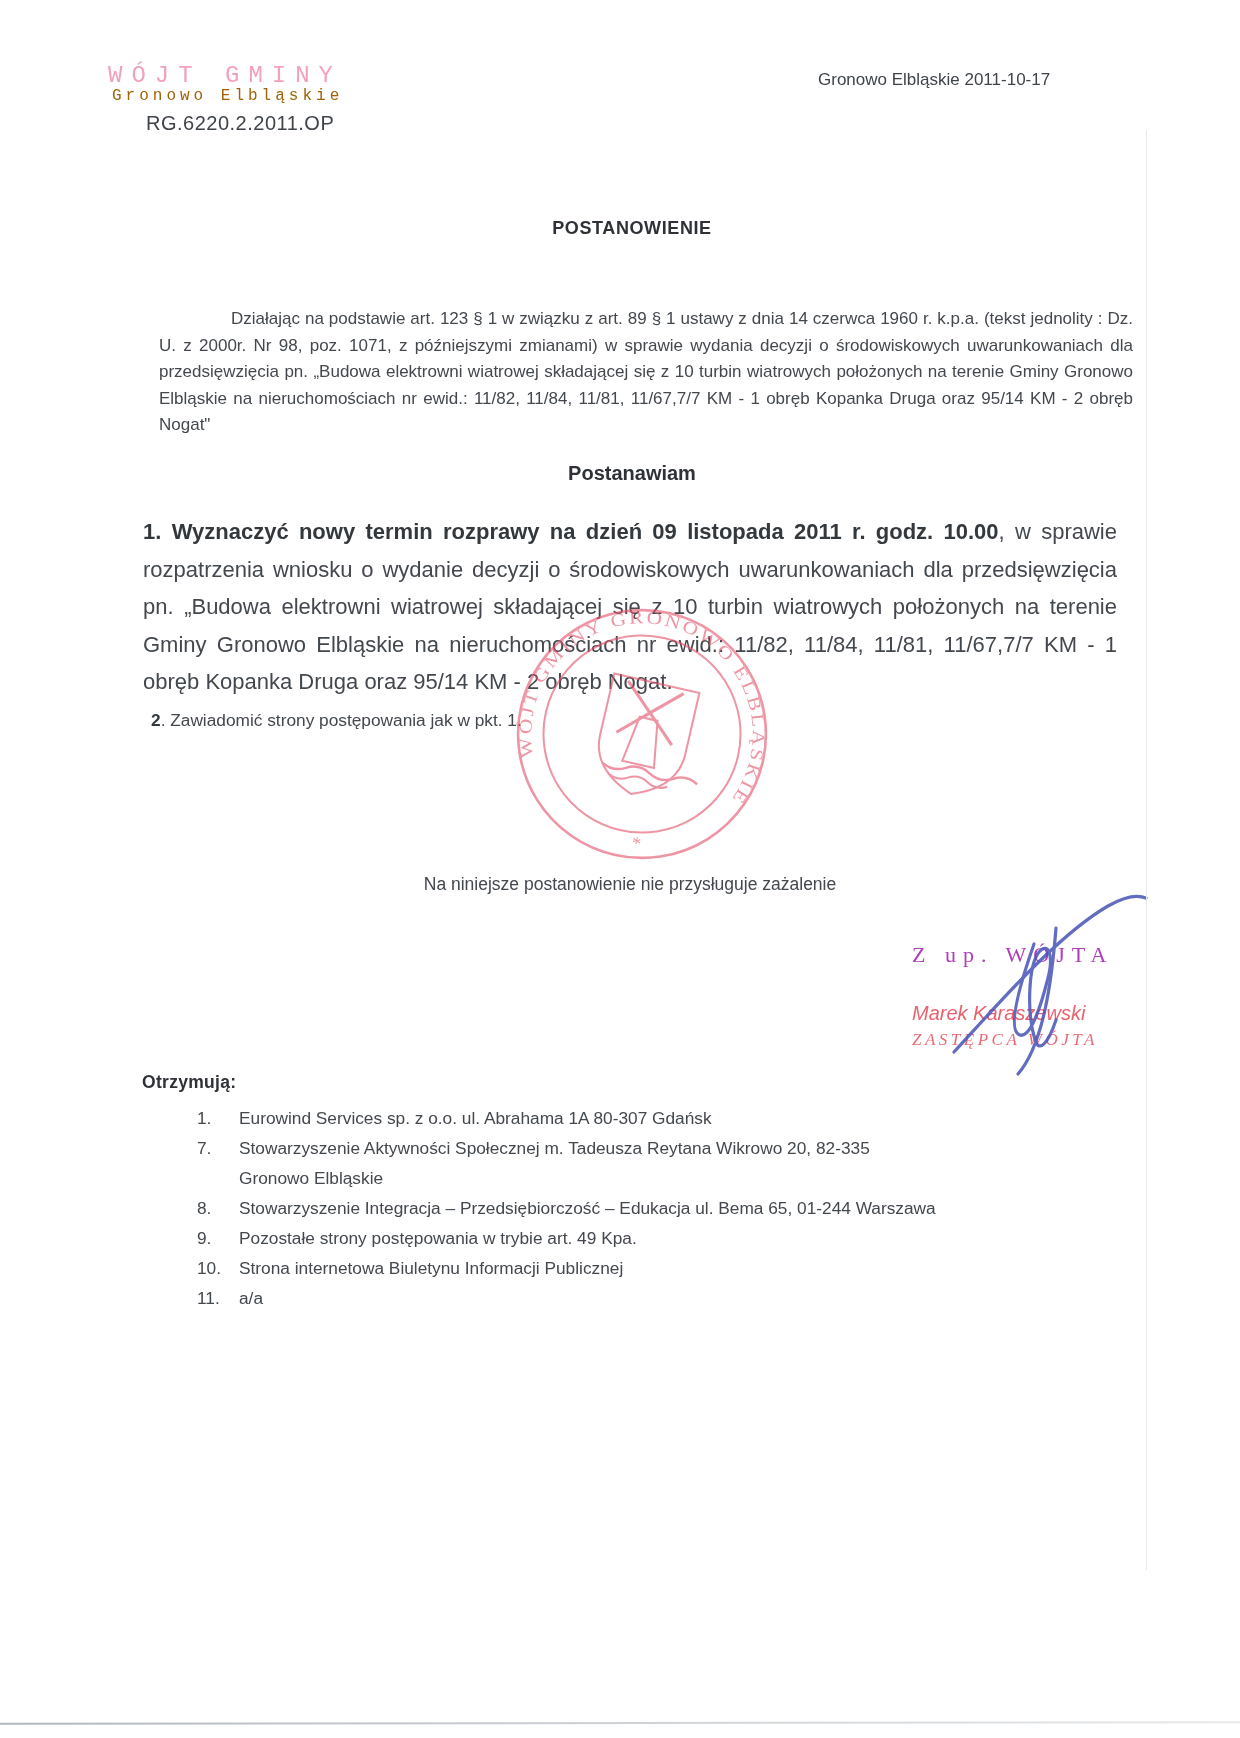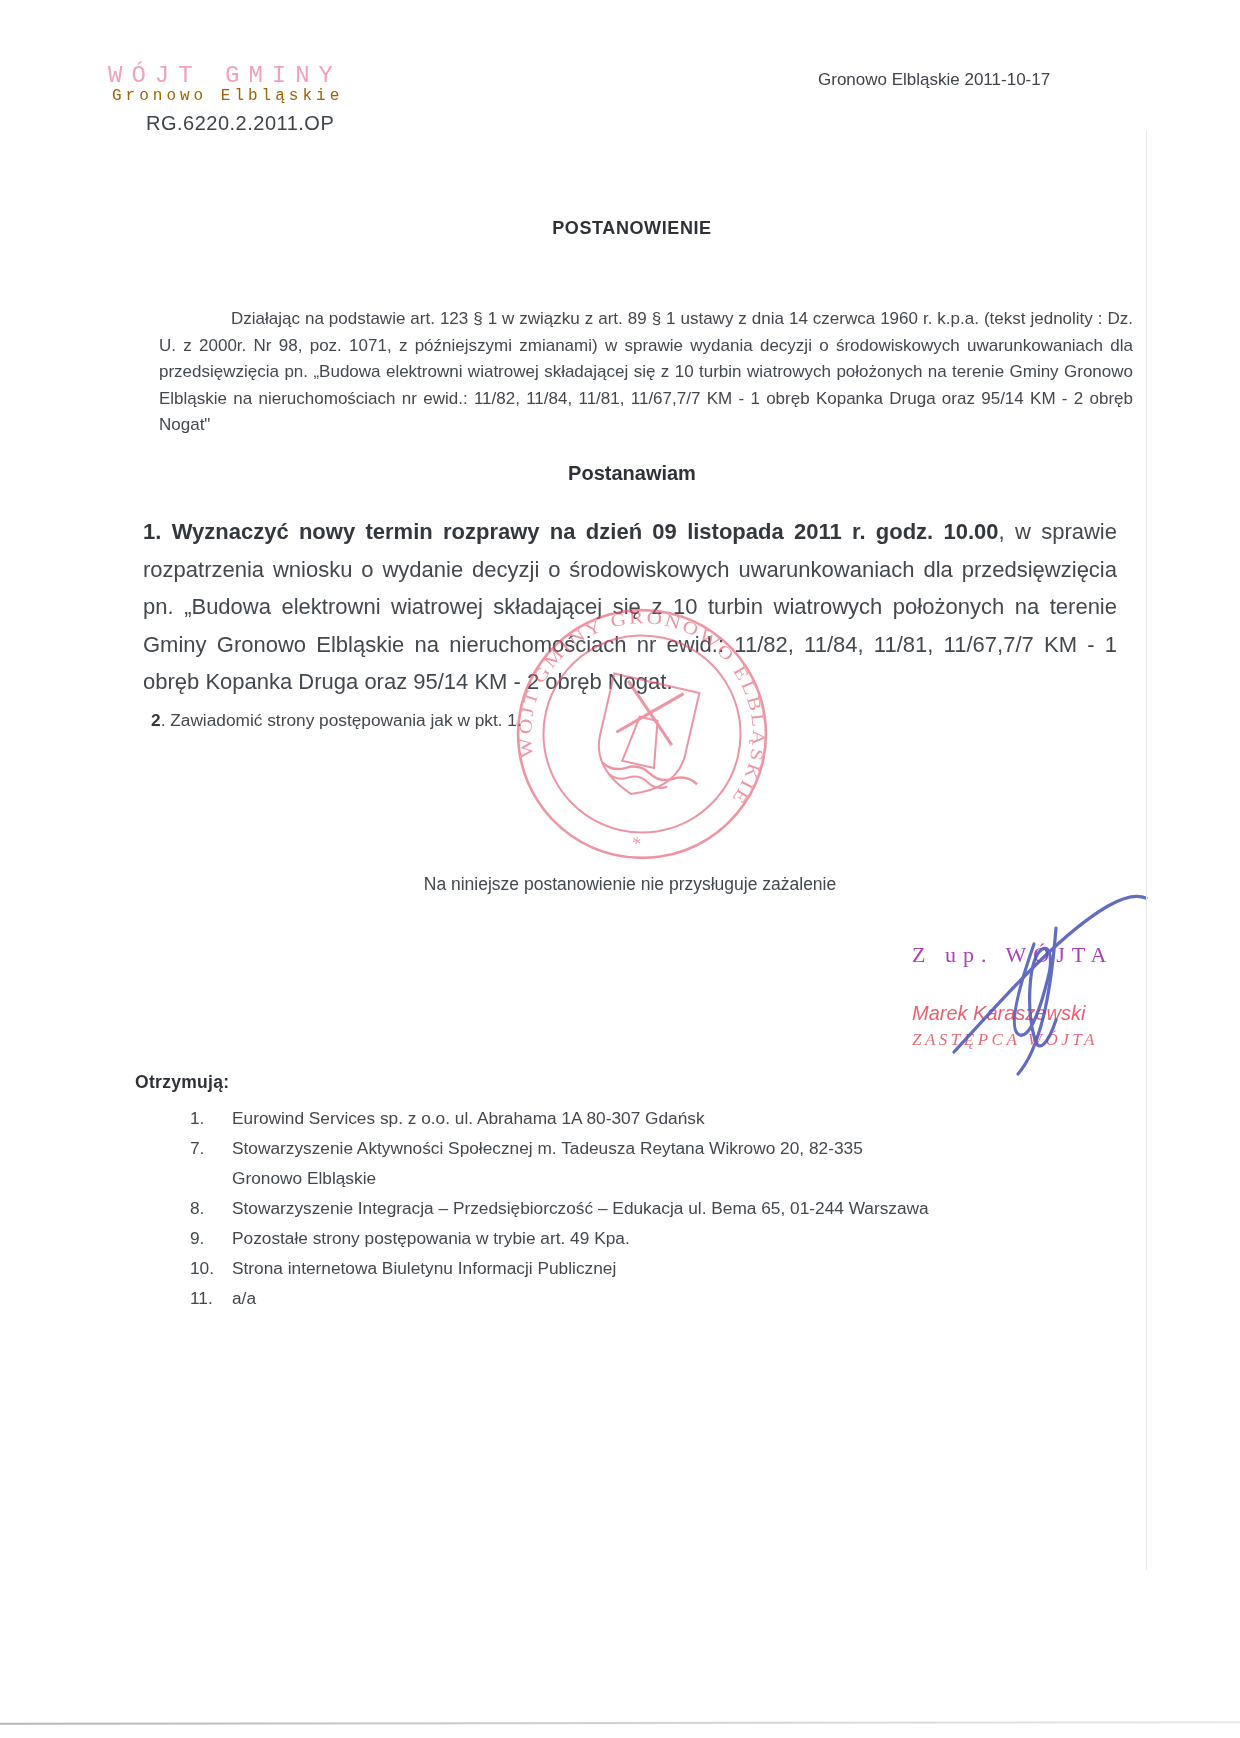--- a/index.html
+++ b/index.html
@@ -39,21 +39,21 @@
     opacity:.62;transform:rotate(13deg);}
   
   .sig-auth{position:absolute;left:912px;top:942px;font-family:"Liberation Serif",serif;
     font-size:22px;letter-spacing:7px;color:#a21caf;opacity:.85;}
   .sig-name{position:absolute;left:912px;top:1002px;font-family:Liberation Sans, sans-serif;
     font-style:italic;font-size:20px;color:#e8505f;opacity:.9;}
   .sig-title{position:absolute;left:912px;top:1030px;font-family:"Liberation Serif",serif;
     font-size:17px;letter-spacing:3.5px;color:#e8505f;opacity:.85;font-style:italic;}
   .handwritten{position:absolute;left:938px;top:892px;width:215px;height:185px;}
   
-  .recipients{position:absolute;left:135px;top:1072px;width:860px;}
+  .recipients{position:absolute;left:142px;top:1072px;width:860px;}
   .recipients .heading{font-size:17.5px;font-weight:bold;color:#2e3237;letter-spacing:.3px;}
   .recipients ol{list-style:none;margin:10px 0 0 0;padding:0;}
   .recipients .item{display:flex;font-size:17.3px;line-height:30px;color:#43484e;}
   .recipients .num{flex:none;width:42px;margin-left:55px;}
   .recipients .txt{max-width:700px;}
   
   .scan-bottom-edge{position:absolute;left:0;top:1722px;width:1240px;height:2px;
     background:linear-gradient(to right,#9aa0a6,#c4c9ce 60%,#dfe2e5);opacity:.75;
     transform:rotate(-.08deg);}
   .scan-right-edge{position:absolute;left:1146px;top:130px;width:1px;height:1440px;

